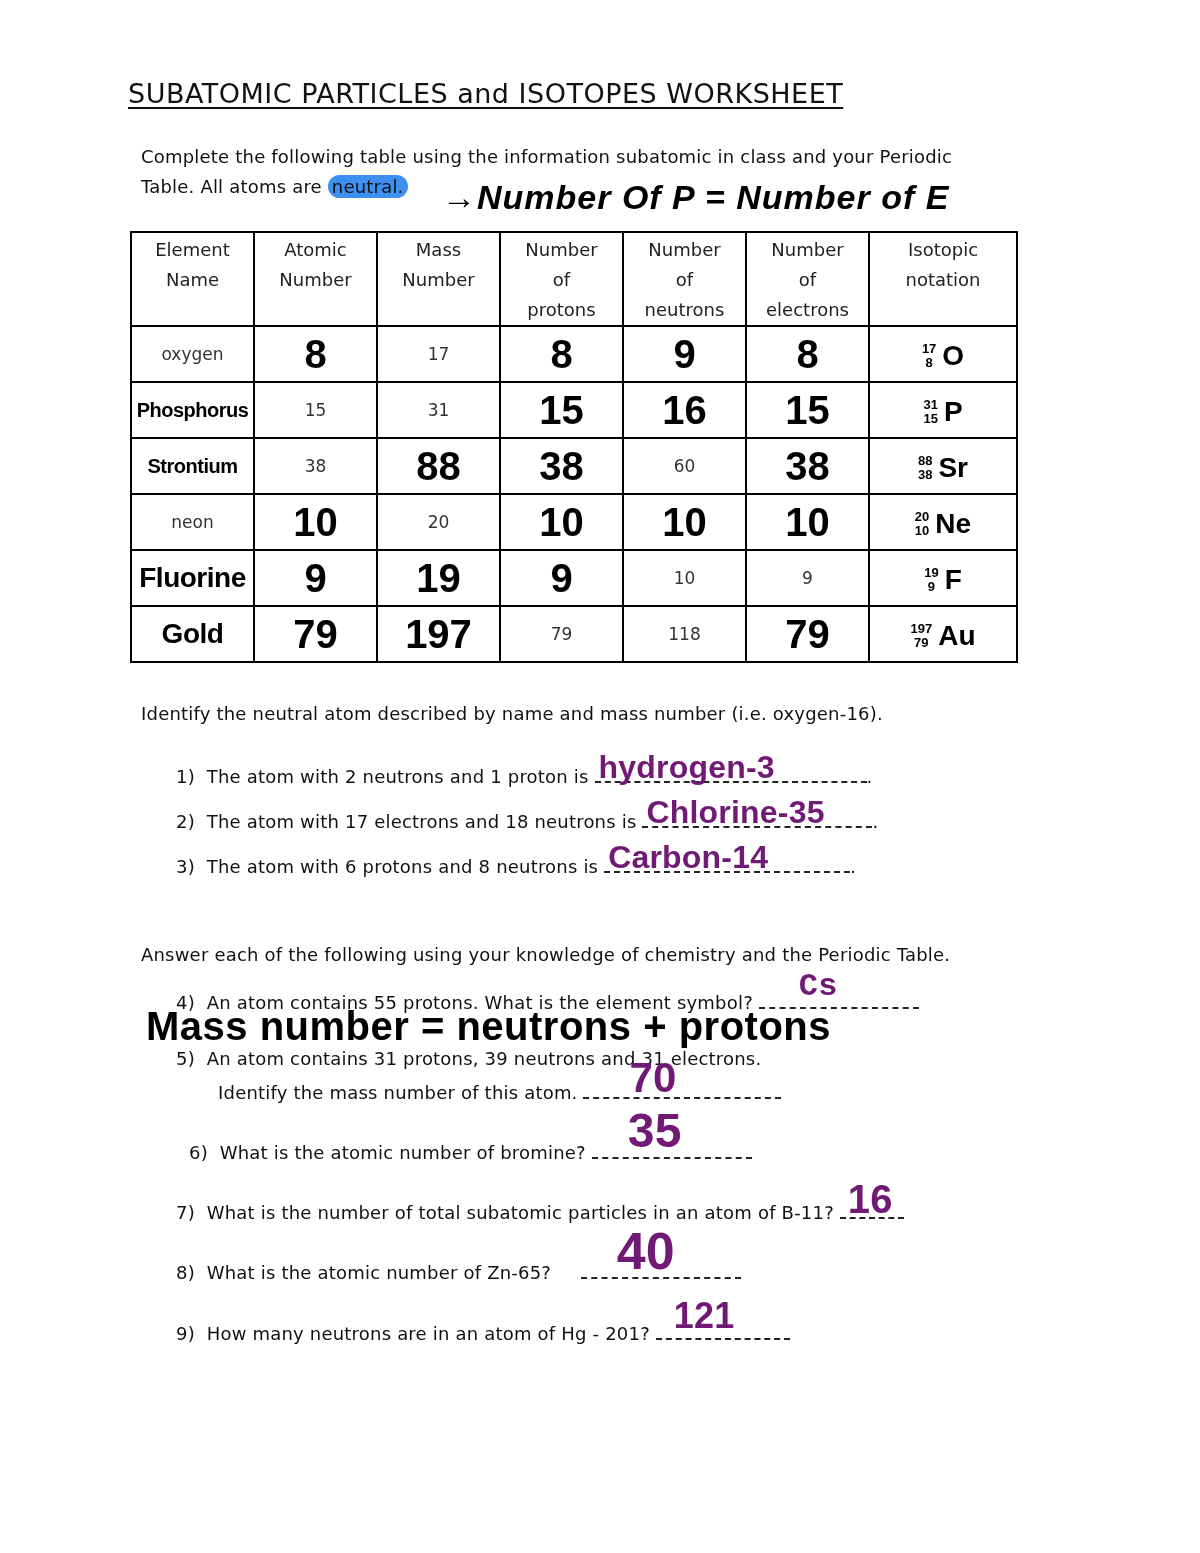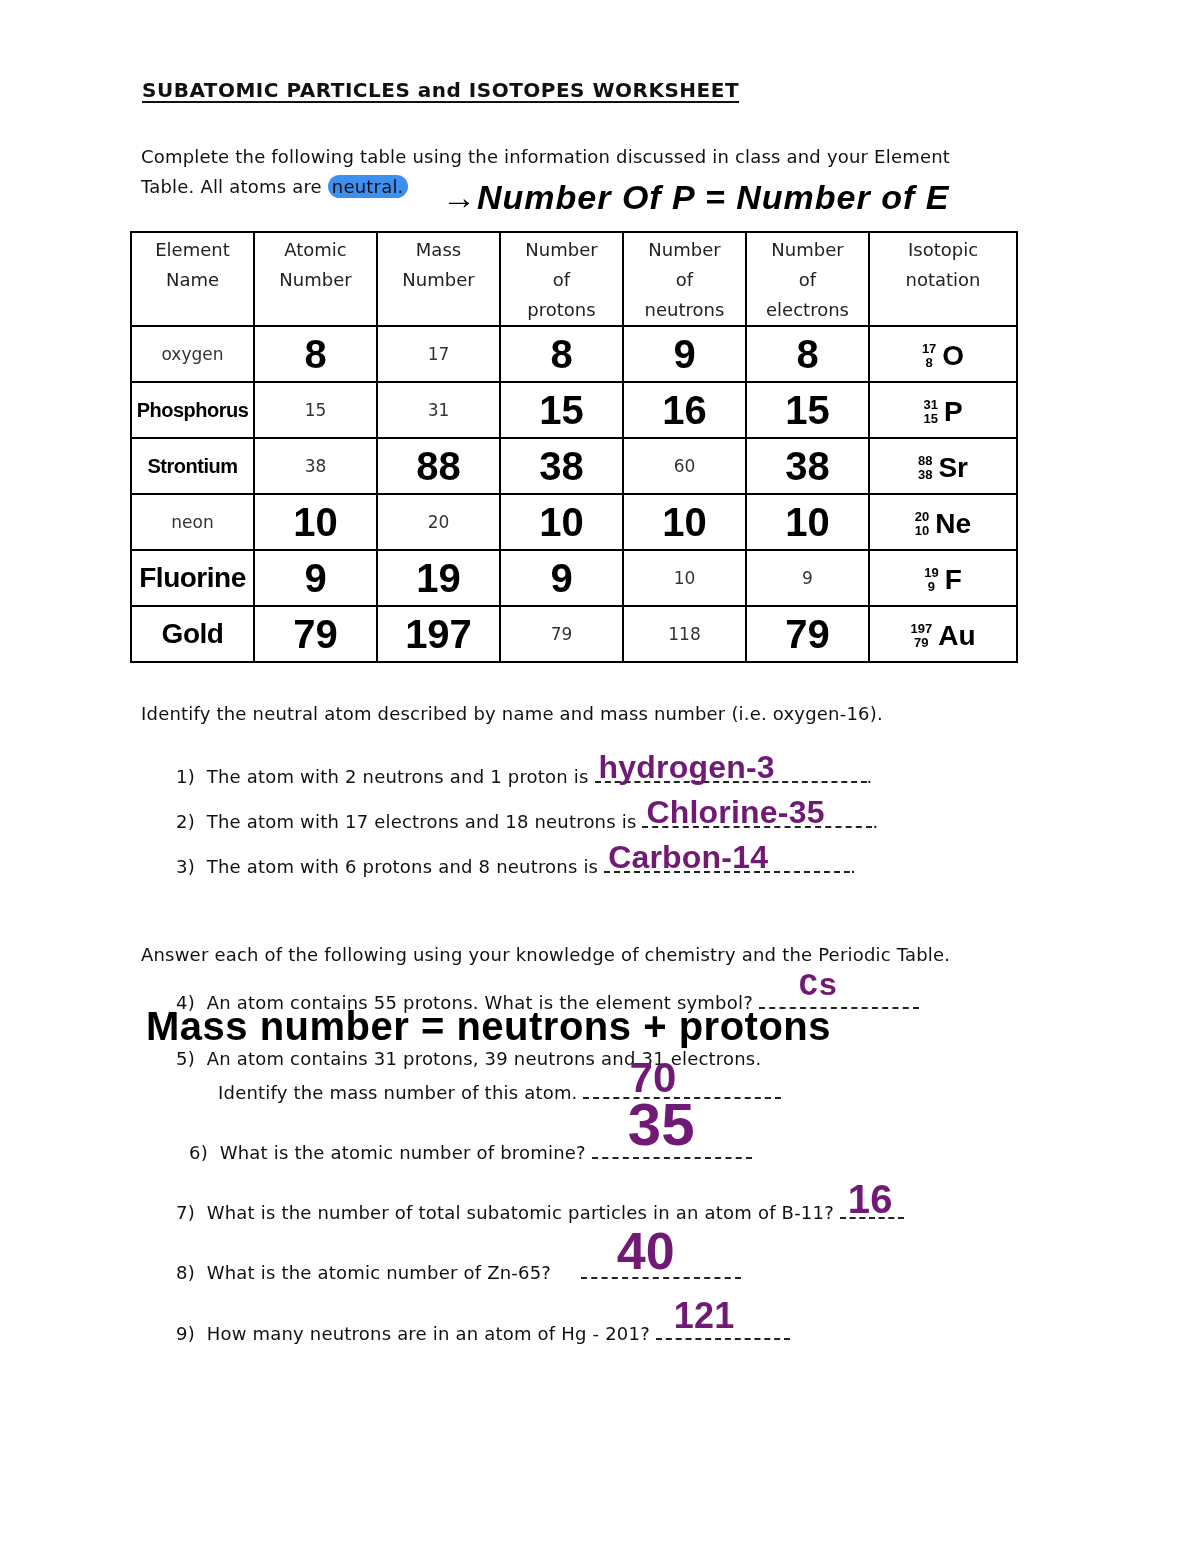--- a/index.html
+++ b/index.html
@@ -2,21 +2,21 @@
 <html><head>
 <meta charset="utf-8">
 <style>
   html, body { margin:0; padding:0; background:#ffffff; }
   body { width:1200px; height:1553px; position:relative; overflow:hidden;
          font-family:"DejaVu Sans", sans-serif; color:#000; }
   .printed { font-family:"DejaVu Sans", sans-serif; font-size:18px; color:#111; letter-spacing:0.2px; }
   .hand { font-family:"Liberation Sans", sans-serif; font-weight:bold; color:#000; }
   .abs { position:absolute; }
 
-  #title { left:142px; top:78px; font-size:20px; text-decoration:underline; text-underline-offset:4px; letter-spacing:0.5px; white-space:nowrap;font-weight:bold; }
+  #title { left:128px; top:78px; font-size:27px; text-decoration:underline; text-underline-offset:4px; letter-spacing:0.5px; white-space:nowrap; }
   #intro1 { left:141px; top:146px; white-space:nowrap; }
   #intro2 { left:141px; top:176px; white-space:nowrap; }
   .highlight { background:#3d8ff0; border-radius:14px; padding:1px 4px; color:#111; }
   #intro-note { left:442px; top:178px; font-size:34px; white-space:nowrap; font-style:italic; letter-spacing:1px; }
 
   table#iso { position:absolute; left:130px; top:231px; border-collapse:collapse; }
   table#iso td, table#iso th { border:2.5px solid #000; padding:0; text-align:center; vertical-align:middle; }
   table#iso th { font-weight:normal; font-size:18px; line-height:30px; height:88px; vertical-align:top; padding-top:2px; color:#222; }
   table#iso td { height:54px; font-size:17px; color:#333; }
   .c0{width:121px}.c1{width:121px}.c2{width:121px}.c3{width:121px}.c4{width:121px}.c5{width:121px}.c6{width:146px}
@@ -33,21 +33,21 @@
   .blank { display:inline-block; border-bottom:2px dashed #222; position:relative; vertical-align:baseline; height:18px; }
   .blank .ans { position:absolute; left:4px; bottom:-2px; font-family:"Liberation Sans", sans-serif; font-weight:bold; font-size:32px; color:#701a75; white-space:nowrap; line-height:1; }
 
   #sec3-heading { left:141px; top:944px; white-space:nowrap; }
   #mass-note { left:146px; top:1004px; font-size:40px; white-space:nowrap; letter-spacing:0.5px; }
 </style>
 </head>
 <body>
 
 <div id="title" class="abs printed">SUBATOMIC PARTICLES and ISOTOPES WORKSHEET</div>
-<div id="intro1" class="abs printed">Complete the following table using the information discussed in class and your Element</div>
+<div id="intro1" class="abs printed">Complete the following table using the information subatomic in class and your Periodic</div>
 <div id="intro2" class="abs printed"><span>Table.  All atoms are </span><span class="highlight">neutral.</span></div>
 <div id="intro-note" class="abs hand">→Number Of P = Number of E</div>
 
 <table id="iso">
   <thead>
     <tr>
       <th class="c0"><span>Element</span><br><span>Name</span></th>
       <th class="c1"><span>Atomic</span><br><span>Number</span></th>
       <th class="c2"><span>Mass</span><br><span>Number</span></th>
       <th class="c3"><span>Number</span><br><span>of</span><br><span>protons</span></th>
@@ -171,21 +171,21 @@
 <div id="mass-note" class="abs hand">Mass number = neutrons + protons</div>
 
 <div class="abs printed q" style="left:176px; top:1048px;">
   <span>5)</span>&nbsp;&nbsp;<span>An atom contains 31 protons, 39 neutrons and 31 electrons.</span>
 </div>
 <div class="abs printed q" style="left:218px; top:1079px;">
   <span>Identify the mass number of this atom. </span><span class="blank" style="width:198px;"><span class="ans" style="left:46px; font-size:42px;">70</span></span>
 </div>
 
 <div class="abs printed q" style="left:189px; top:1139px;">
-  <span>6)</span>&nbsp;&nbsp;<span>What is the atomic number of bromine? </span><span class="blank" style="width:160px;"><span class="ans" style="left:36px; bottom:2px; font-size:60px;">35</span></span>
+  <span>6)</span>&nbsp;&nbsp;<span>What is the atomic number of bromine? </span><span class="blank" style="width:160px;"><span class="ans" style="left:36px; bottom:2px; font-size:48px;">35</span></span>
 </div>
 
 <div class="abs printed q" style="left:176px; top:1199px;">
   <span>7)</span>&nbsp;&nbsp;<span>What is the number of total subatomic particles in an atom of B-11? </span><span class="blank" style="width:64px;"><span class="ans" style="left:8px; font-size:40px;">16</span></span>
 </div>
 
 <div class="abs printed q" style="left:176px; top:1259px;">
   <span>8)</span>&nbsp;&nbsp;<span>What is the atomic number of Zn-65? </span>&nbsp;&nbsp;&nbsp;&nbsp;<span class="blank" style="width:160px;"><span class="ans" style="left:36px; bottom:0; font-size:52px;">40</span></span>
 </div>
 

